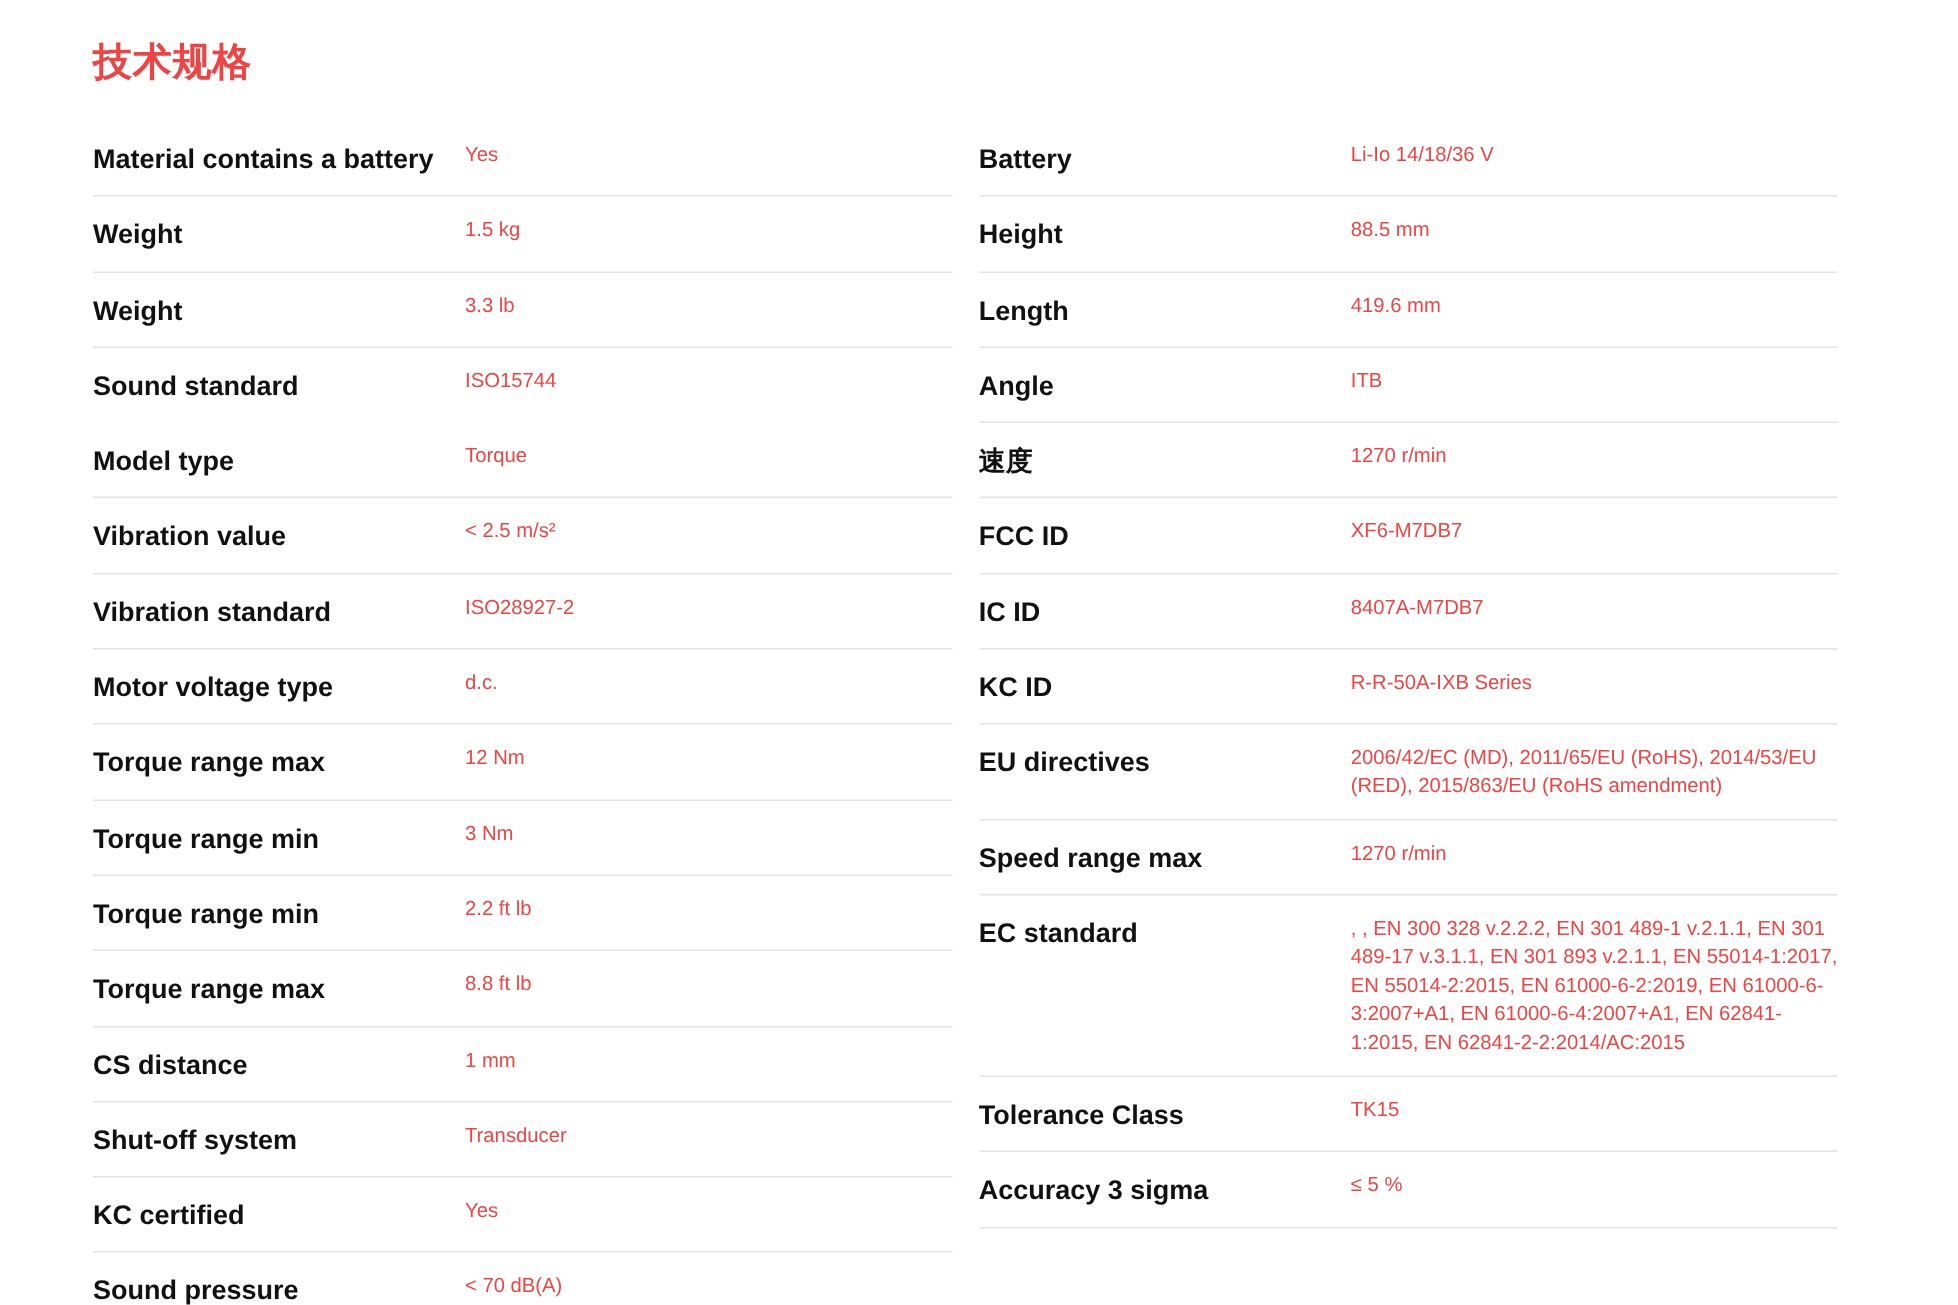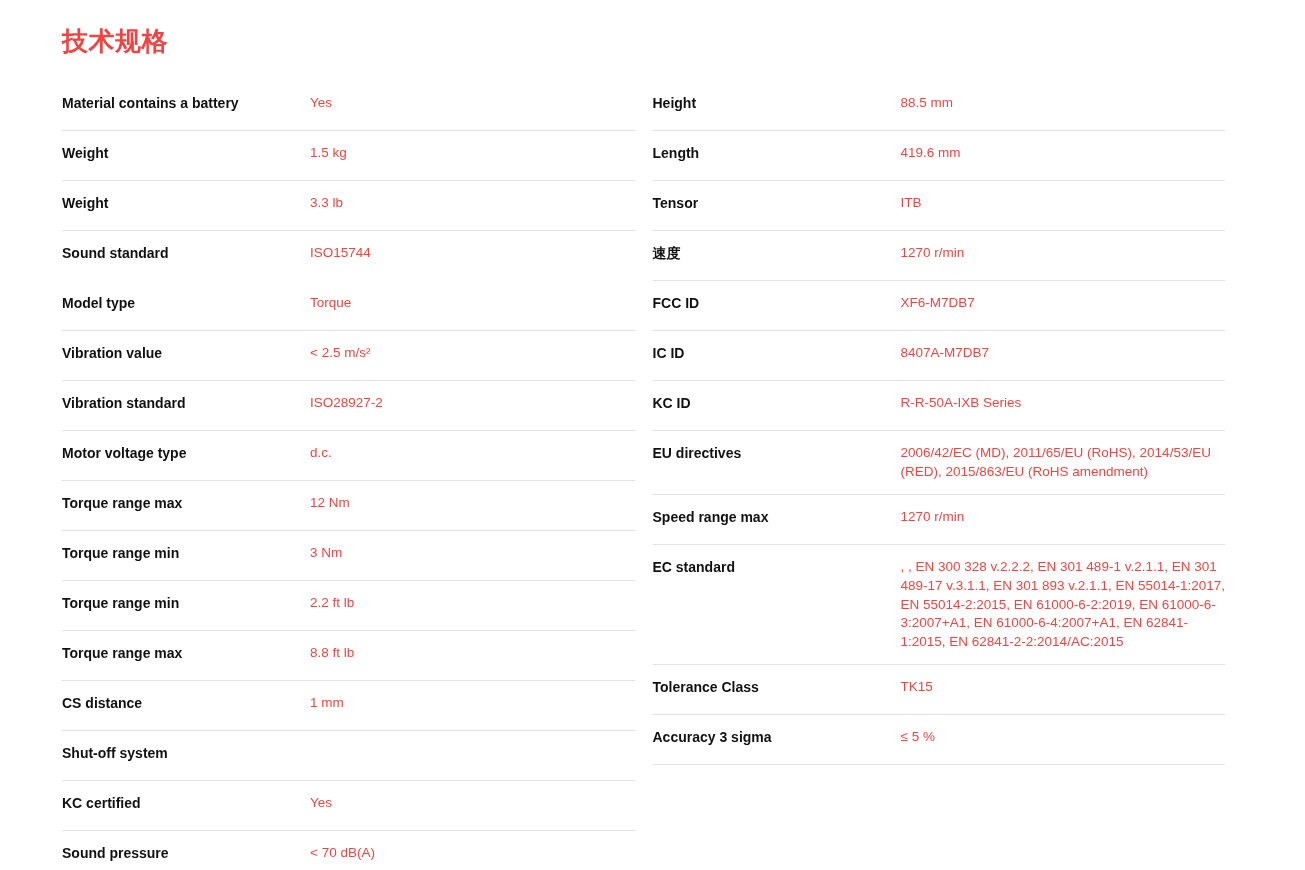--- a/index.html
+++ b/index.html
@@ -41,21 +41,21 @@
     border-bottom: 1px solid #e3e3e3;
     padding: 13px 0 12px 0;
     min-height: 50px;
   }
   .spec-row.no-rule {
     border-bottom: 1px solid transparent;
   }
   .spec-label {
     width: 248px;
     flex: 0 0 248px;
-    font-size: 14px;
+    font-size: 18px;
     font-weight: bold;
     line-height: 1.35;
     color: #111111;
     padding-right: 10px;
   }
   .spec-value {
     flex: 1 1 auto;
     font-size: 13.5px;
     font-weight: normal;
     line-height: 1.4;
@@ -123,41 +123,46 @@
         <div class="spec-row">
           <div class="spec-label">Torque range max</div>
           <div class="spec-value">8.8 ft lb</div>
         </div>
         <div class="spec-row">
           <div class="spec-label">CS distance</div>
           <div class="spec-value">1 mm</div>
         </div>
         <div class="spec-row">
           <div class="spec-label">Shut-off system</div>
+          <div class="spec-value">Transducer</div>
         </div>
         <div class="spec-row">
           <div class="spec-label">KC certified</div>
           <div class="spec-value">Yes</div>
         </div>
         <div class="spec-row">
           <div class="spec-label">Sound pressure</div>
           <div class="spec-value">&lt; 70 dB(A)</div>
         </div>
       </div>
     <div class="spec-col right" id="col-right">
         <div class="spec-row">
+          <div class="spec-label">Battery</div>
+          <div class="spec-value">Li-Io 14/18/36 V</div>
+        </div>
+        <div class="spec-row">
           <div class="spec-label">Height</div>
           <div class="spec-value">88.5 mm</div>
         </div>
         <div class="spec-row">
           <div class="spec-label">Length</div>
           <div class="spec-value">419.6 mm</div>
         </div>
         <div class="spec-row">
-          <div class="spec-label">Tensor</div>
+          <div class="spec-label">Angle</div>
           <div class="spec-value">ITB</div>
         </div>
         <div class="spec-row">
           <div class="spec-label">速度</div>
           <div class="spec-value">1270 r/min</div>
         </div>
         <div class="spec-row">
           <div class="spec-label">FCC ID</div>
           <div class="spec-value">XF6-M7DB7</div>
         </div>

